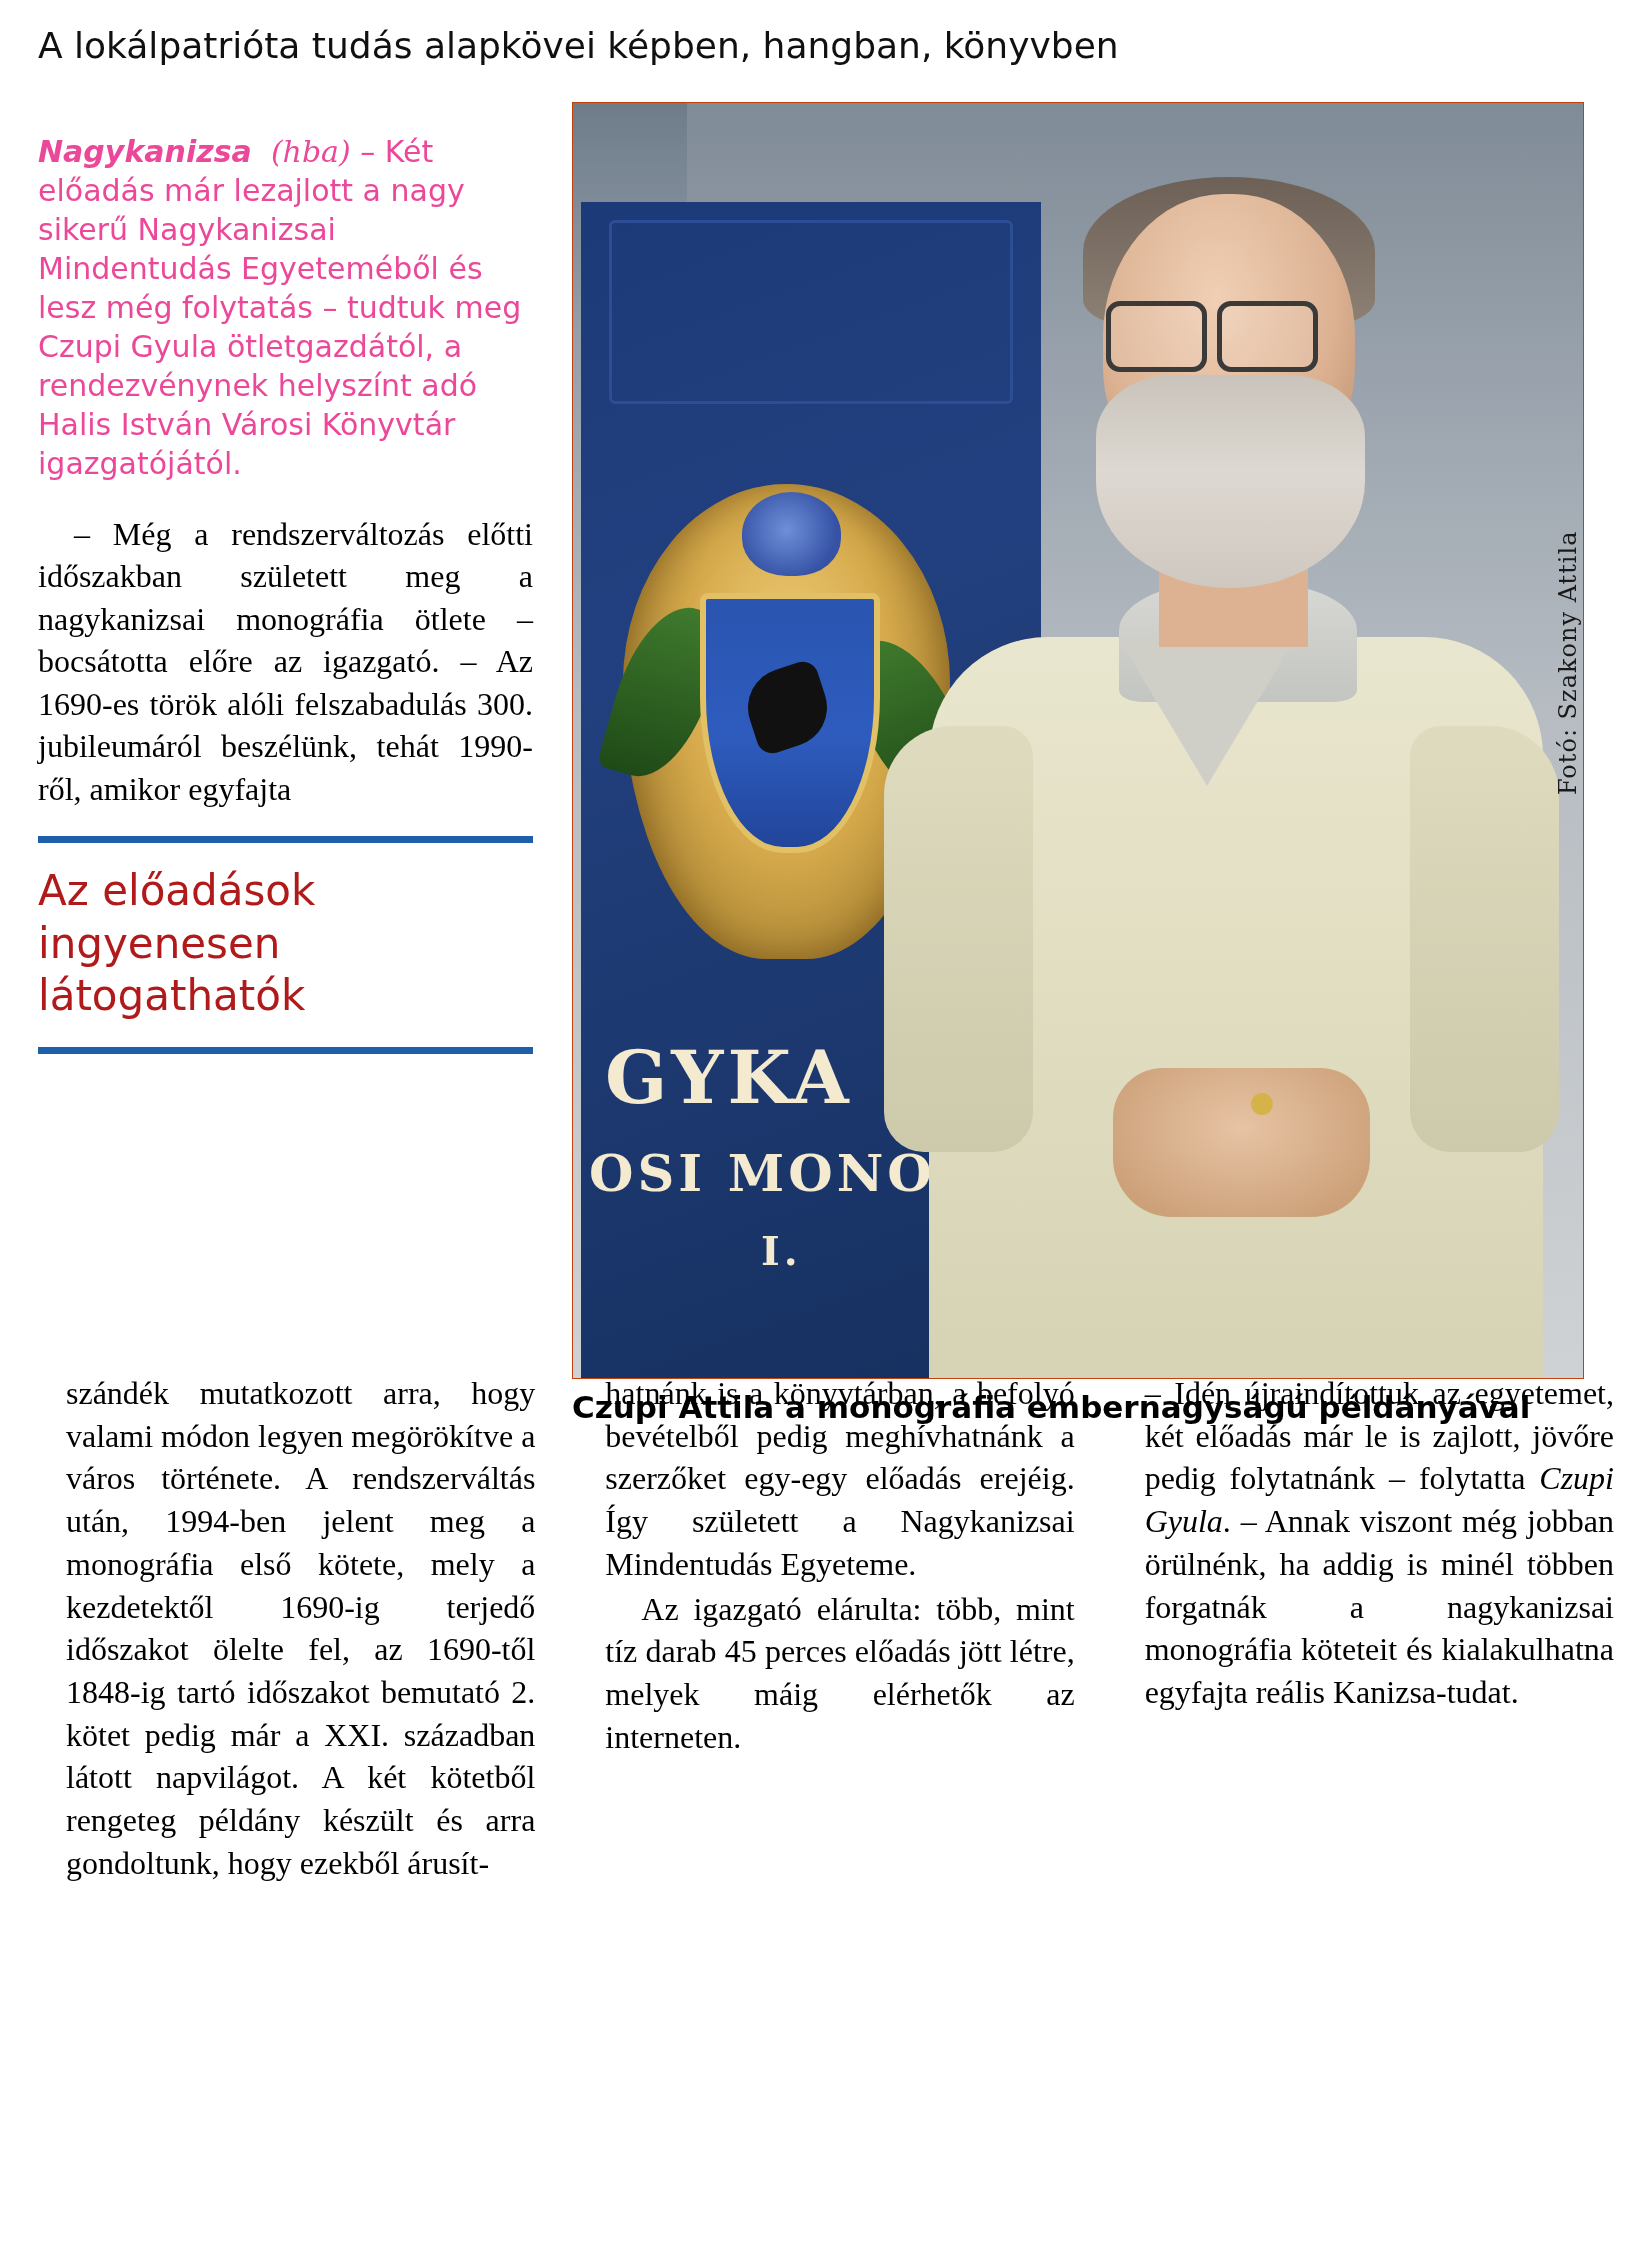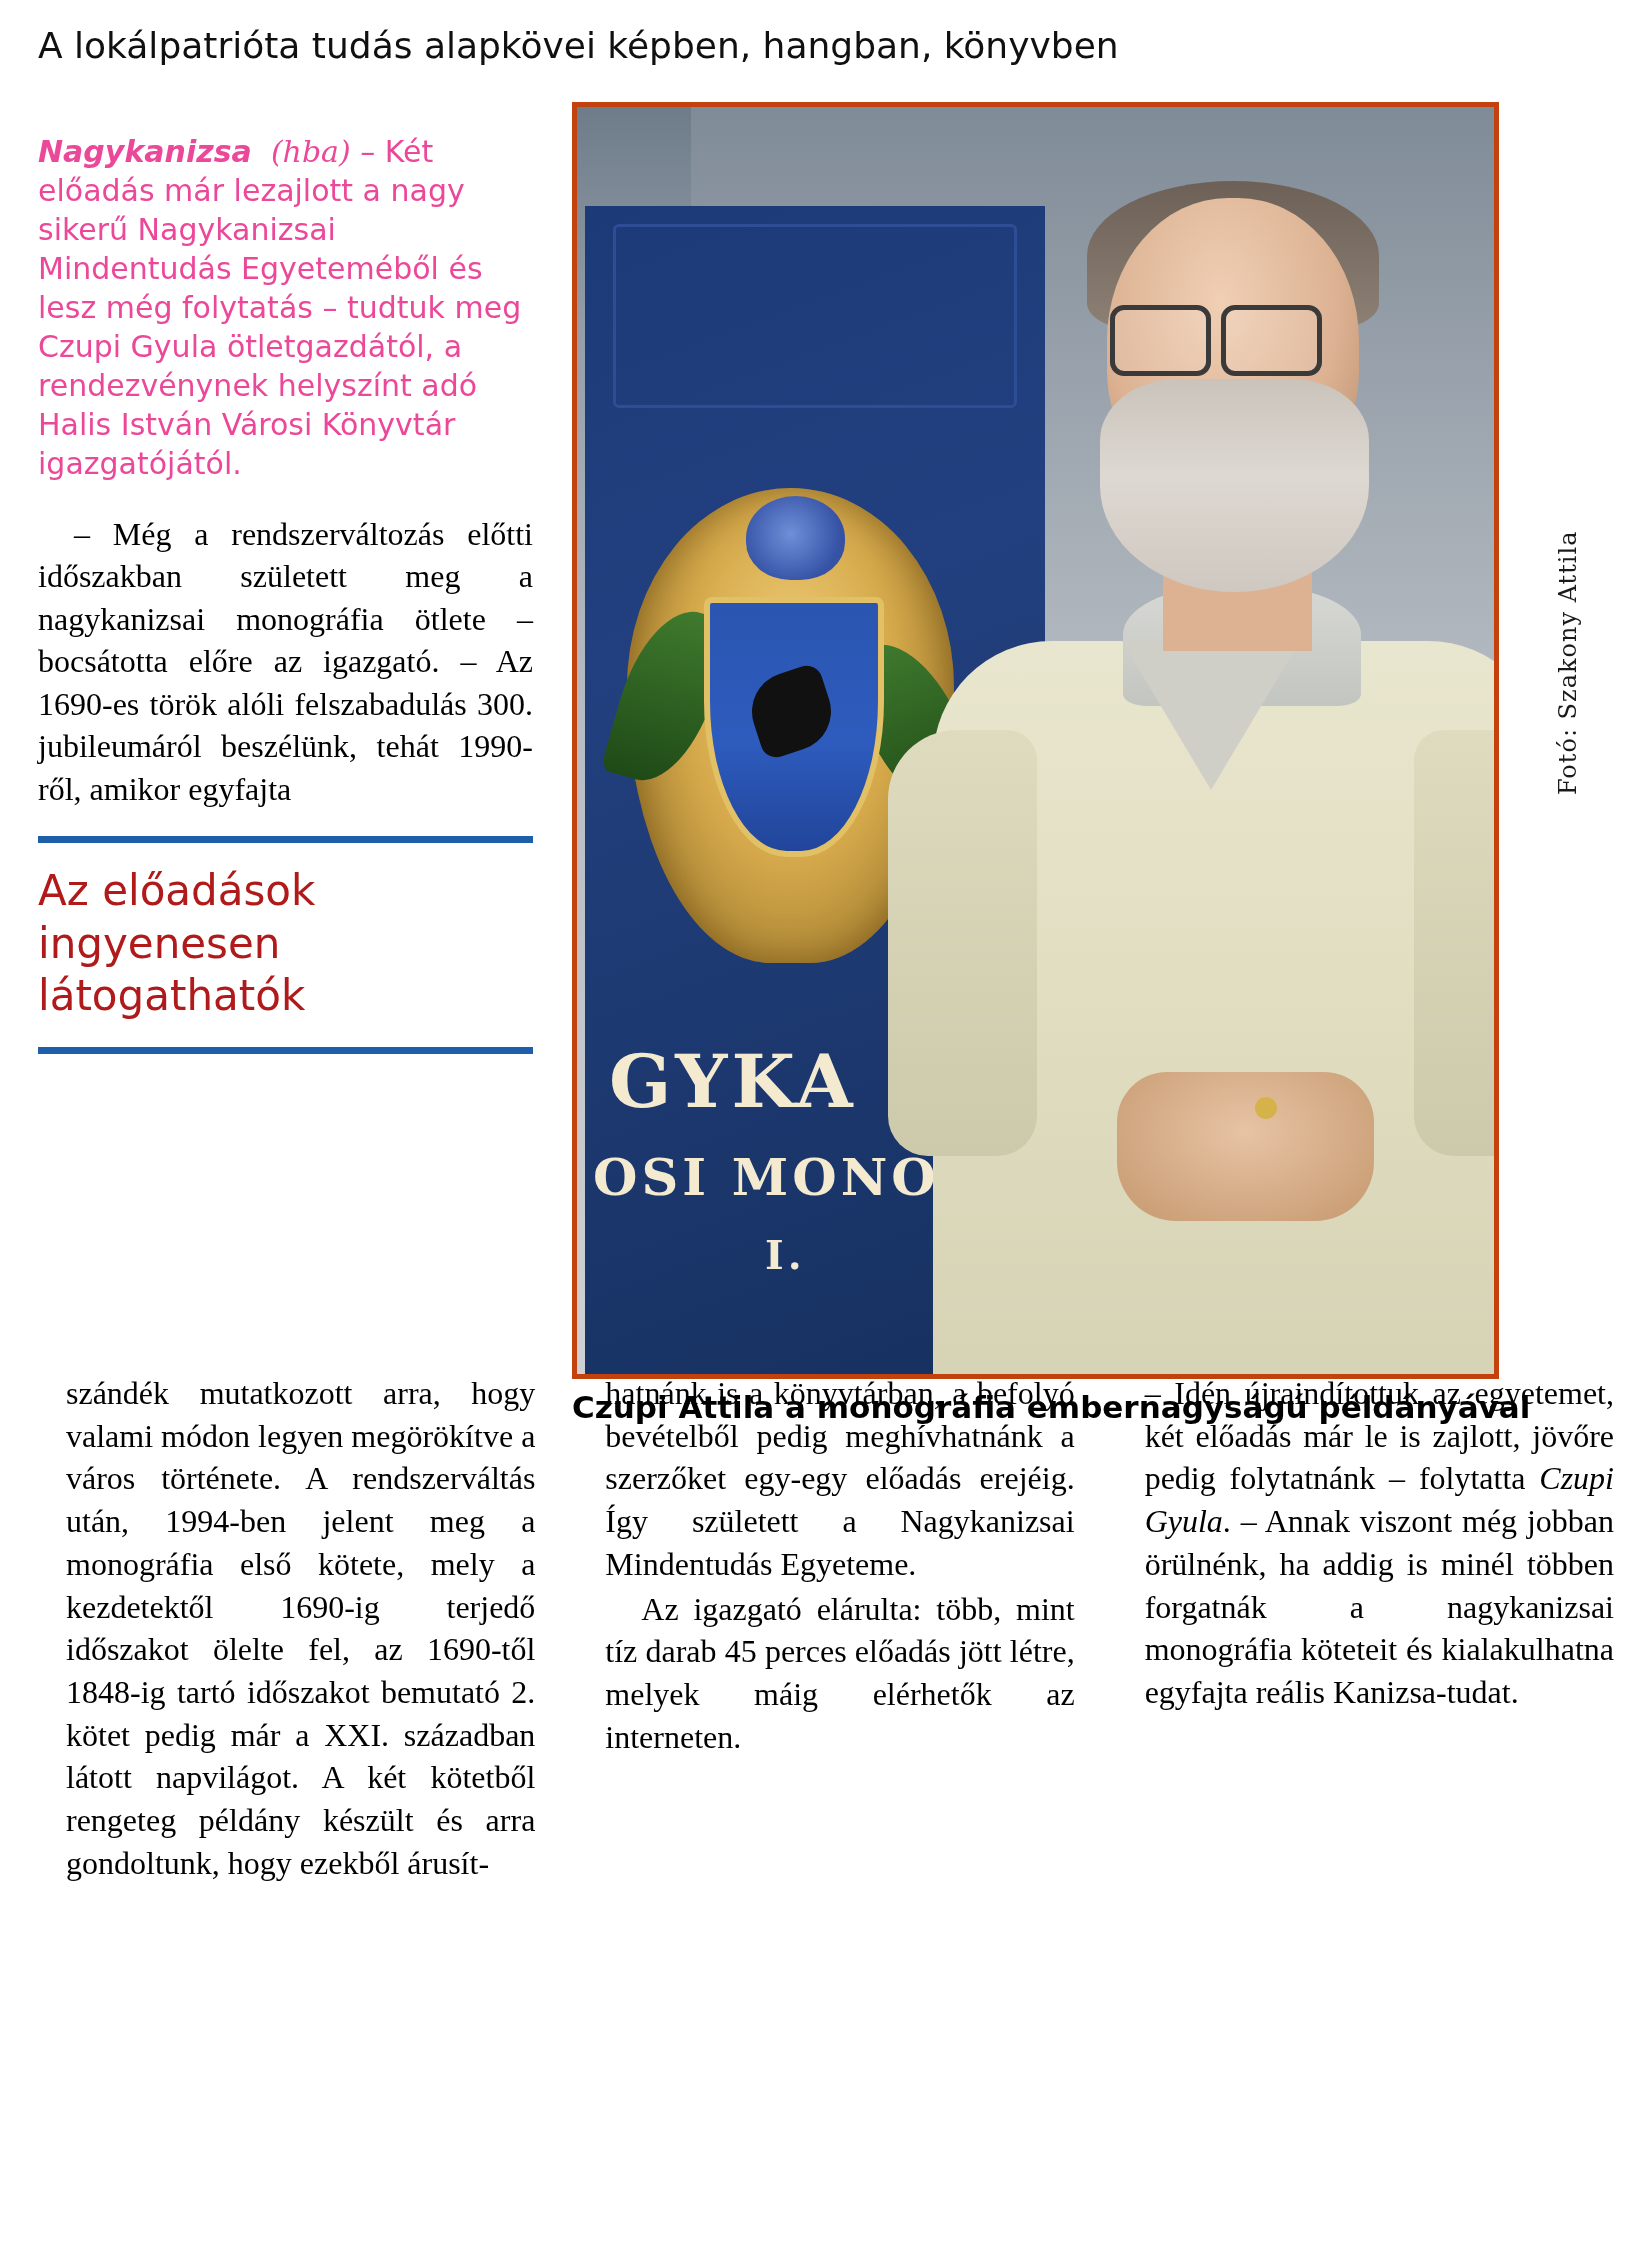--- a/index.html
+++ b/index.html
@@ -106,25 +106,25 @@
     position: absolute;
     left: 572px;
     top: 0;
     width: 1038px;
     height: 1277px;
   }
   .photo {
     position: absolute;
     left: 0;
     top: 0;
-    width: 927px;
+    width: 1012px;
     height: 1277px;
     overflow: hidden;
     background: #f0abfc;
-    border: 5px solid #c2410c;
+    border: 1px solid #c2410c;
     box-sizing: border-box;
   }
   
   .ph-wall {
     position: absolute; inset: 0;
     background: linear-gradient(180deg,#7f8b97 0%,#9aa3ad 22%,#b6bcc2 48%,#cfd2d4 100%);
   }
   .ph-wall-left {
     position: absolute; left: 0; top: 0; width: 114px; height: 238px;
     background: linear-gradient(180deg,#6e7c8a,#97a0aa);

